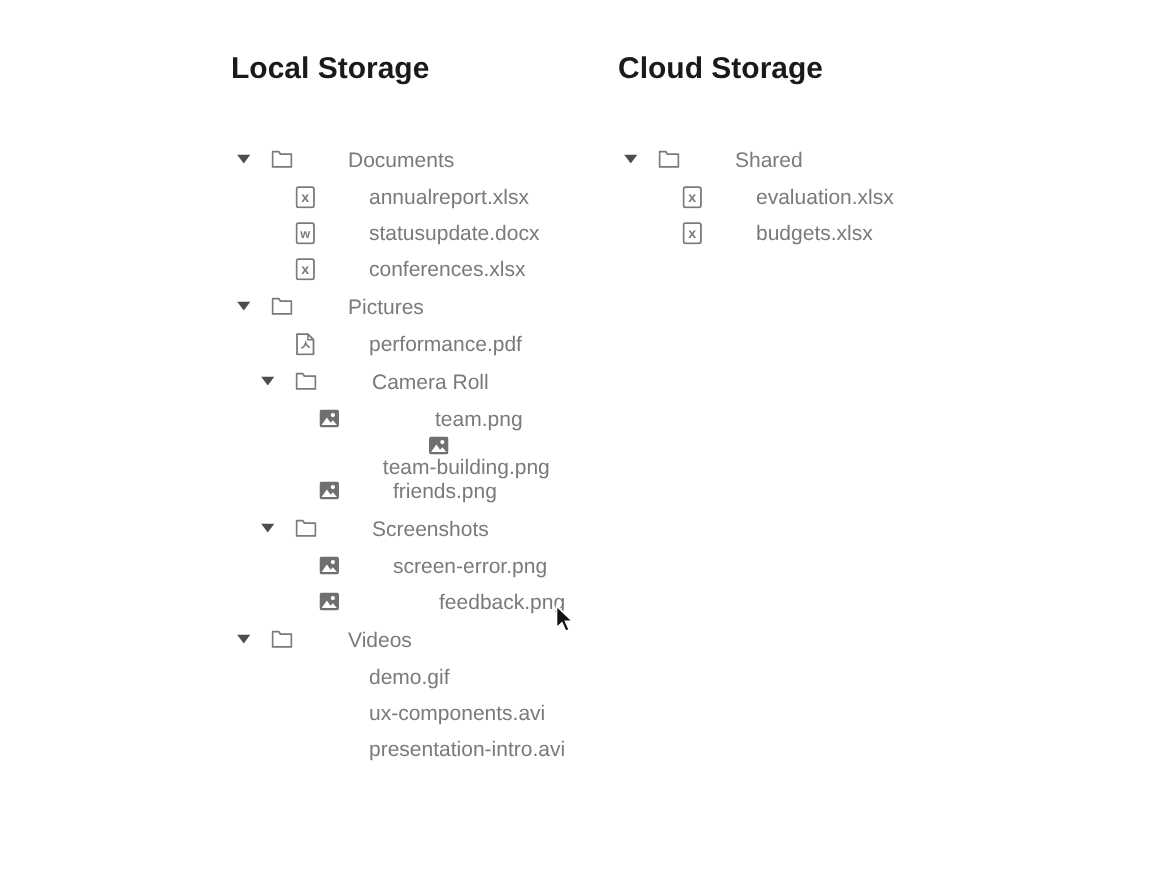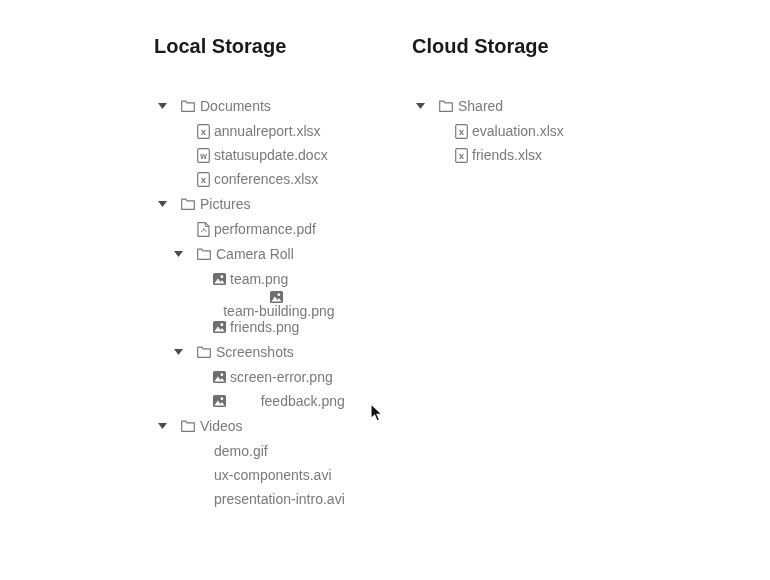--- a/index.html
+++ b/index.html
@@ -23,21 +23,21 @@
 
   .row { display: flex; align-items: center; white-space: nowrap; }
   .row.folder { height: 26px; }
   .row.file { height: 24px; }
 
   .caret { width: 9px; height: 6px; flex: none; margin-right: 14px; display: flex; align-items: center; }
   .ficon { flex: none; margin-right: 5px; display: flex; align-items: center; }
   .ficon-file { flex: none; margin-right: 4px; display: flex; align-items: center; }
   .ficon-file.hidden { visibility: hidden; }
 
-  .label { font-size: 14px; color: var(--text, #7a7a7a); }
+  .label { font-size: 14px; color: var(--text, #7a7a7a); margin-left: 32px; }
 
   #cursor { position: absolute; width: 14px; height: 20px; pointer-events: none; }
 </style>
 </head>
 <body>
 
 <div id="screen">
 
   <section class="column" id="col-local">
     <h2>Local Storage</h2>
@@ -111,21 +111,21 @@
               <path d="M0 0h9L4.5 6z" fill="#4d4d4d"></path>
             </svg>
           </span>
           <span class="ficon">
             <svg width="14" height="12" viewBox="0 0 14 12" fill="none">
               <path d="M.7 11.3 V1.1 h4.2 l1.1 1.7 h7.3 v8.5 z" stroke="#7a7a7a" stroke-width="1.2" stroke-linejoin="round"></path>
             </svg>
           </span>
           <span class="label">Camera Roll</span>
         </div>
-        <div class="row file" style="padding-left: 59px;">
+        <div class="row file" style="padding-left: 59px; gap: 28px;">
           <span class="ficon-file">
             <svg width="13" height="12" viewBox="0 0 13 12">
               <rect width="13" height="12" rx="1.6" fill="#6f6f6f"></rect>
               <circle cx="8.9" cy="3.7" r="1.4" fill="#fff"></circle>
               <path d="M1.4 10.4 L4.9 5.4 L7.4 8.9 L8.9 7.1 L11.6 10.4 z" fill="#fff"></path>
             </svg>
           </span>
           <span class="label">team.png</span>
         </div>
         <div class="row file" style="padding-left: 59px; flex-direction: column;">
@@ -240,21 +240,21 @@
           </span>
           <span class="label">evaluation.xlsx</span>
         </div>
         <div class="row file" style="padding-left: 43px;">
           <span class="ficon-file">
             <svg width="13" height="15" viewBox="0 0 13 15">
               <rect x=".7" y=".7" width="11.6" height="13.6" rx="1.4" fill="none" stroke="#7a7a7a" stroke-width="1.2"></rect>
               <text x="6.5" y="10.8" font-size="9.5" font-weight="bold" fill="#7a7a7a" text-anchor="middle" font-family="Liberation Sans, sans-serif">x</text>
             </svg>
           </span>
-          <span class="label">friends.xlsx</span>
+          <span class="label">budgets.xlsx</span>
         </div>
       </div>
   </section>
 
   <div id="cursor" style="left: 370px; top: 403px;"><svg width="14" height="20" viewBox="0 0 14 20">
   <path d="M1 1 L1 15.5 L4.6 12.2 L7.1 17.9 L9.5 16.8 L7 11.2 L11.8 11.2 Z" fill="#111111" stroke="#ffffff" stroke-width="1.1"></path>
       </svg></div>
 </div>
 
 </body></html>

